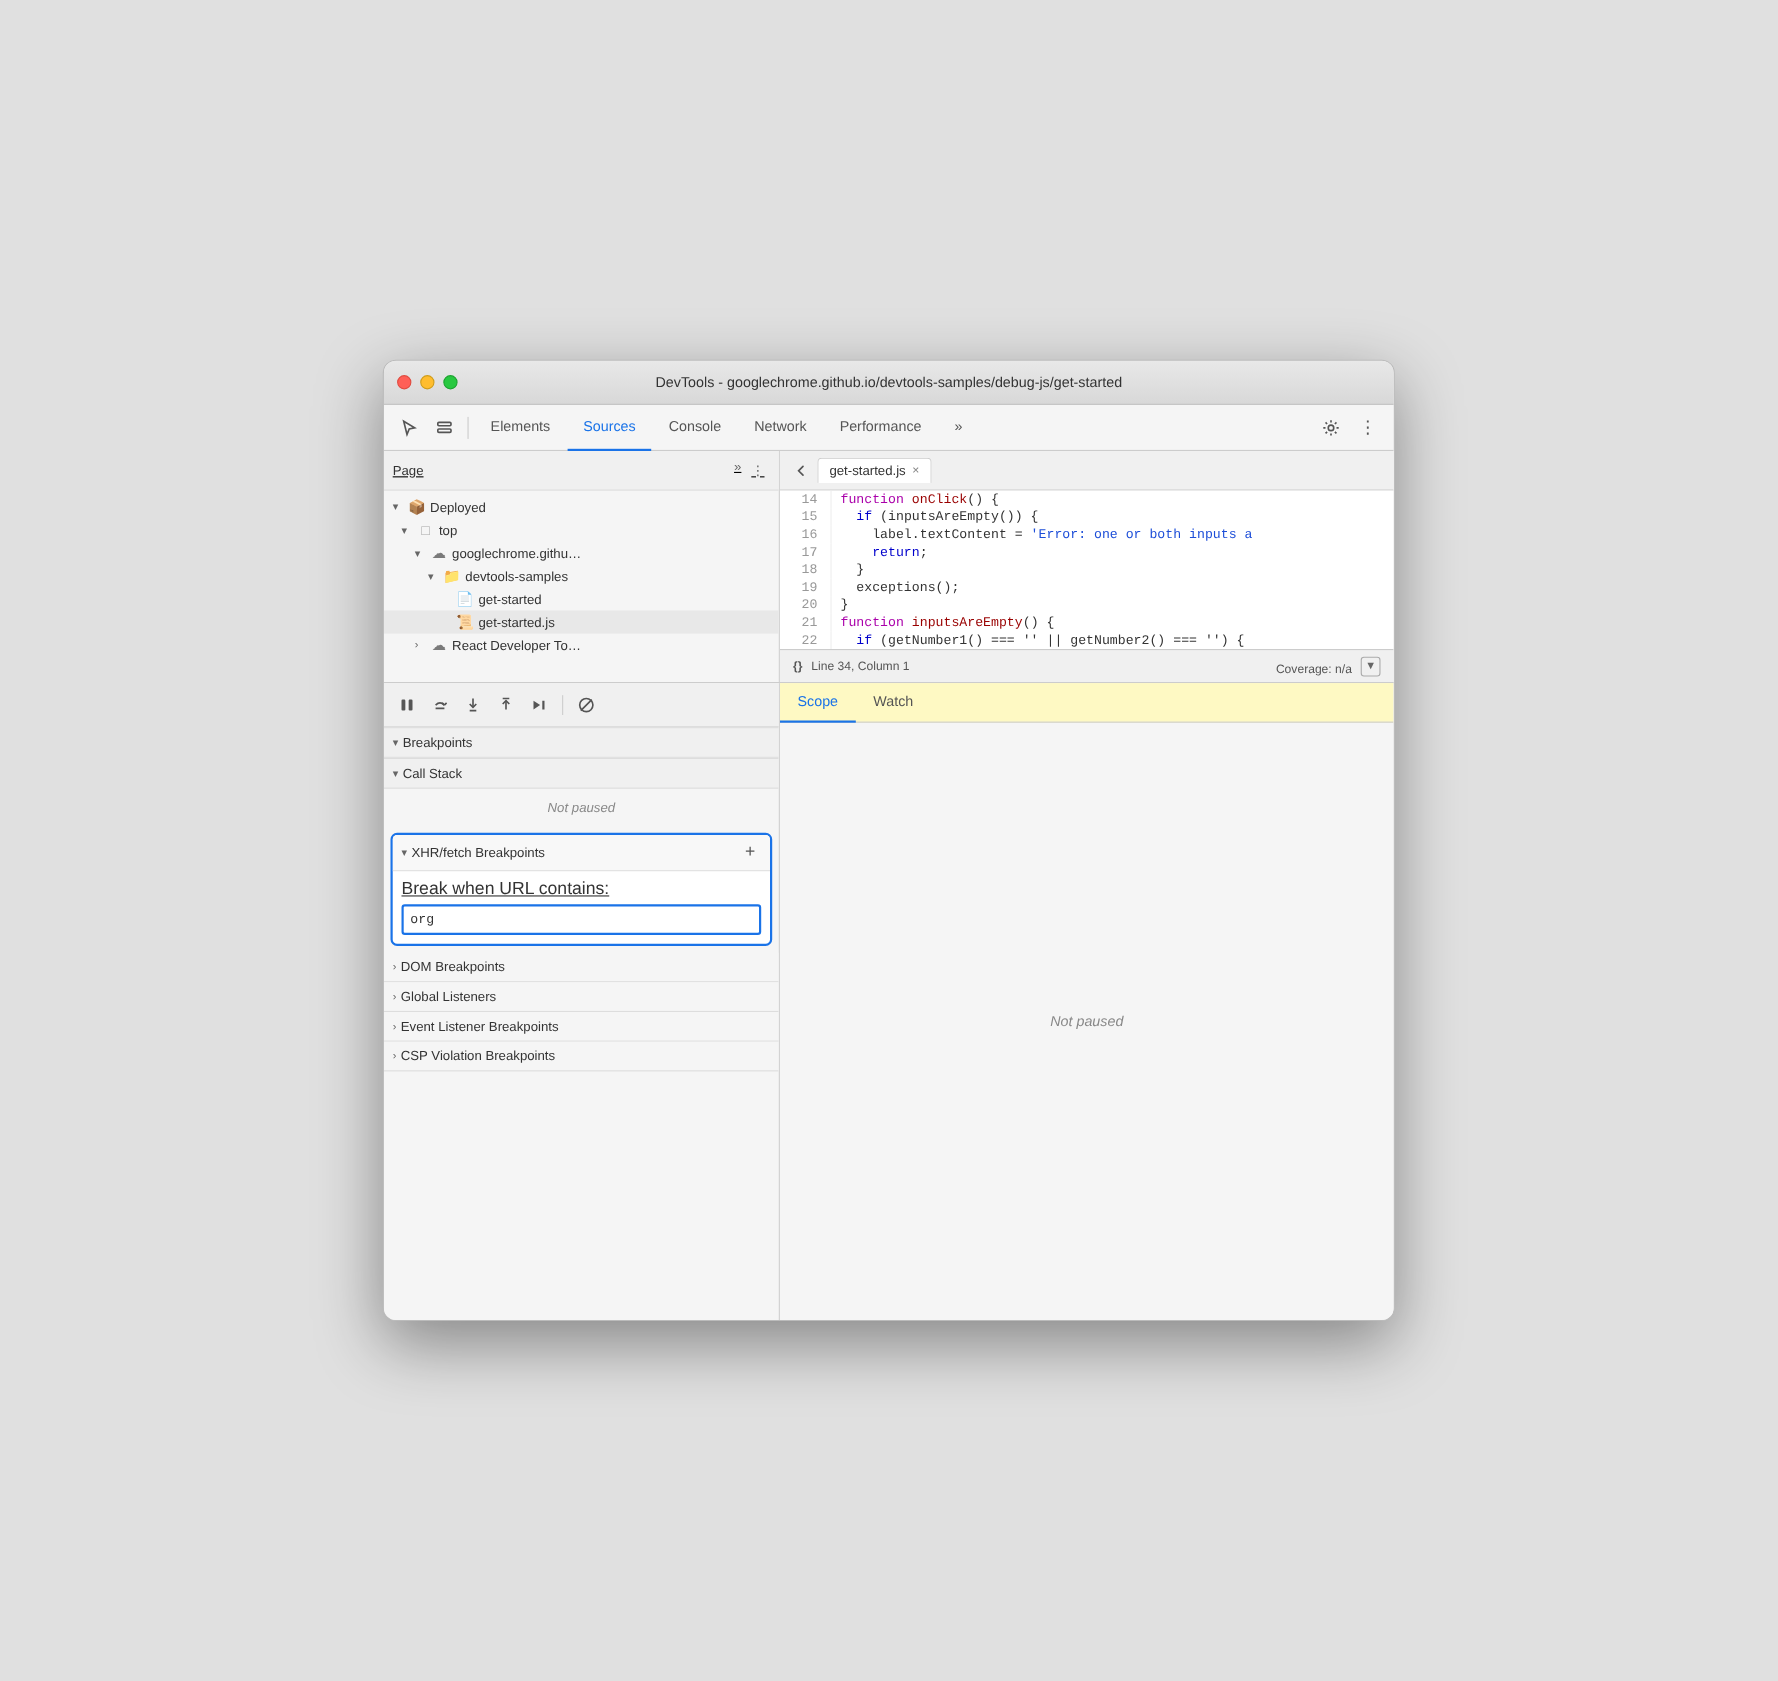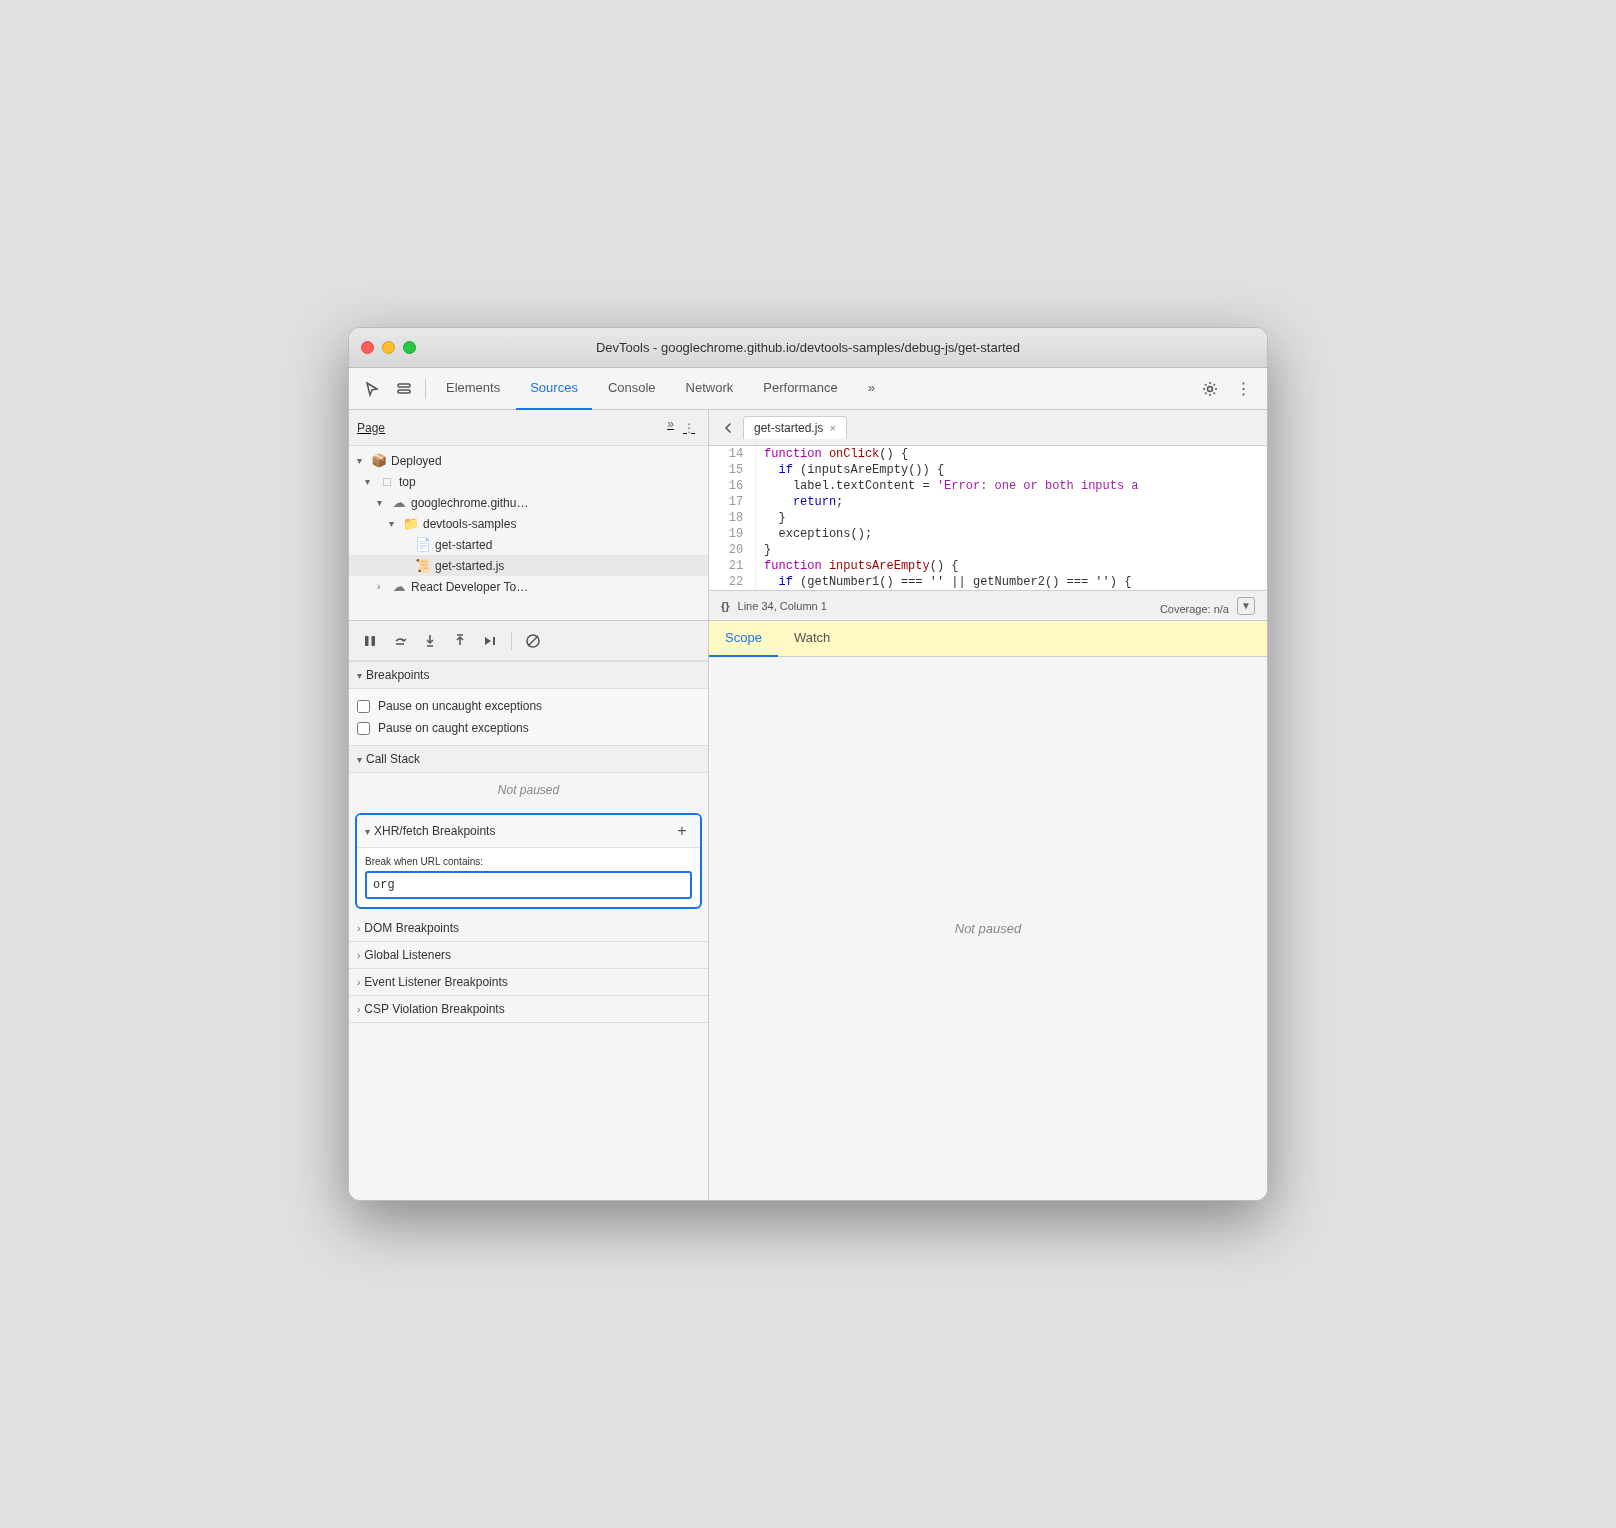--- a/index.html
+++ b/index.html
@@ -252,21 +252,21 @@
     }
     .line-content {
       display: table-cell;
       padding: 1px 8px;
       white-space: pre;
       color: #333;
     }
     .kw { color: #aa00aa; font-weight: normal; }
     .kw-blue { color: #0000cc; }
     .fn { color: #990000; }
-    .str { color: #a21caf; }
+    .str { color: #1d4ed8; }
     .plain { color: #333; }
     
     .status-bar {
       height: 30px;
       background: #f0f0f0;
       border-top: 1px solid #ccc;
       display: flex;
       align-items: center;
       padding: 0 12px;
       font-size: 11px;
@@ -386,23 +386,24 @@
       justify-content: center;
       cursor: pointer;
       color: #555;
       font-size: 16px;
       font-weight: 300;
     }
     .xhr-content {
       padding: 8px;
     }
     .xhr-label {
-      font-size: 10px;
+      font-size: 16px;
       color: #333;
       margin-bottom: 4px;
+      text-decoration: underline;
     }
     .xhr-input {
       width: 100%;
       height: 28px;
       border: 2px solid #1a73e8;
       border-radius: 3px;
       padding: 0 6px;
       font-size: 12px;
       font-family: 'Courier New', monospace;
       outline: none;
@@ -681,30 +682,20 @@
             </svg>
           </div>
         </div>
 
         <div class="debugger-sections">
 
           <div class="section-header">
             <span class="section-arrow">▾</span>
             <span>Breakpoints</span>
           </div>
-          <div class="section-content">
-            <label class="checkbox-item">
-              <input type="checkbox" style="">
-              <span>Pause on uncaught exceptions</span>
-            </label>
-            <label class="checkbox-item">
-              <input type="checkbox" style="">
-              <span>Pause on caught exceptions</span>
-            </label>
-          </div>
 
           <div class="section-header">
             <span class="section-arrow">▾</span>
             <span>Call Stack</span>
           </div>
           <div class="not-paused-text">Not paused</div>
 
           <div class="xhr-section">
             <div class="xhr-header">
               <span class="section-arrow">▾</span>

